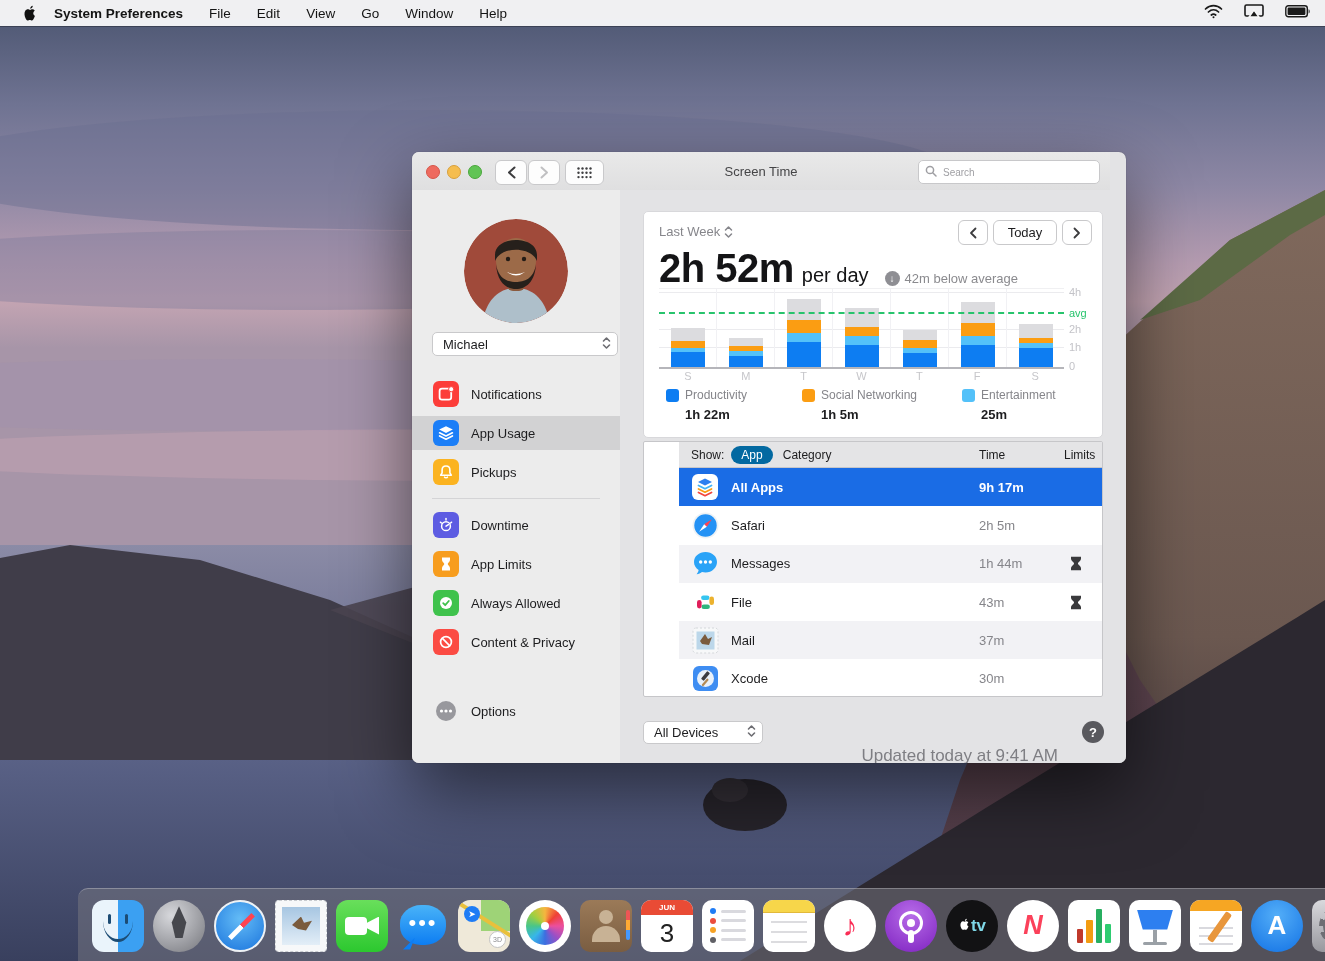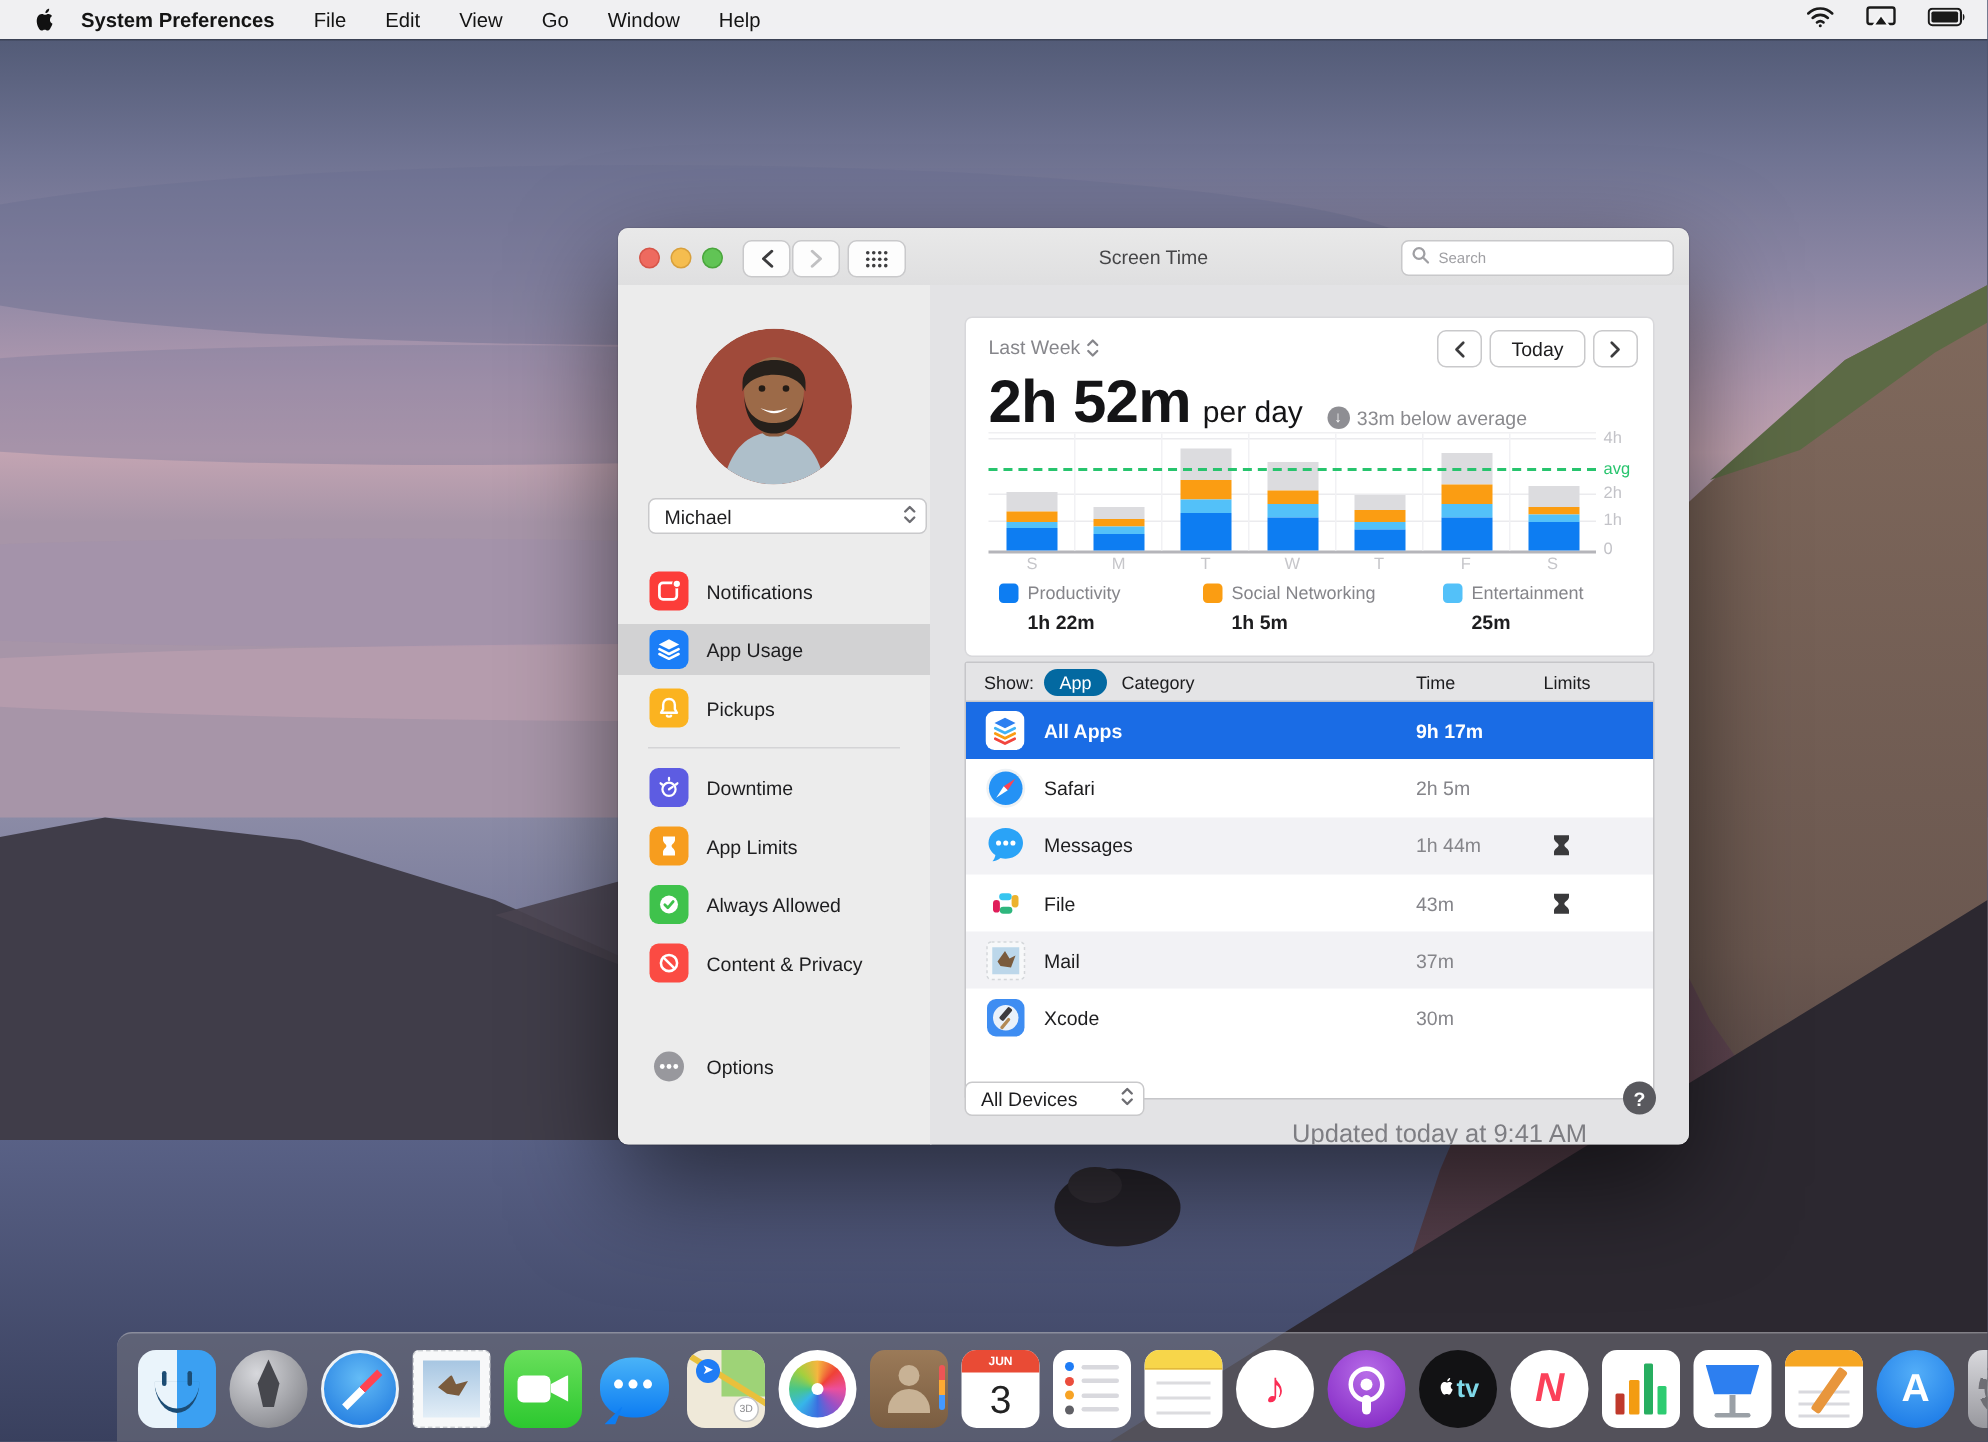--- a/index.html
+++ b/index.html
@@ -13,21 +13,21 @@
     background:rgba(247,247,248,.96);display:flex;align-items:center;
     font-size:13.5px;color:#141414;z-index:40;box-shadow:0 1px 0 rgba(0,0,0,.28);}
   .mb-apple{margin:0 18px 0 21px;display:flex;align-items:center;}
   .mb-app{font-weight:bold;margin-right:26px;}
   .mb-item{margin-right:26px;}
   .mb-right{margin-left:auto;display:flex;align-items:center;gap:21px;margin-right:14px;}
   
   .window{position:absolute;left:412px;top:152px;width:714px;height:611px;
     border-radius:7px;box-shadow:0 28px 70px rgba(0,0,0,.55),0 0 1px rgba(0,0,0,.4);
     z-index:20;overflow:hidden;background:#e3e3e5;}
-  .titlebar{position:absolute;left:0;top:0;right:0;height:38px;background:linear-gradient(#e9e9e9,#dfdfe0);
+  .titlebar{position:absolute;left:0;top:0;right:16px;height:38px;background:linear-gradient(#e9e9e9,#dfdfe0);
     border-bottom:1px solid #c3c3c5;}
   .tl{position:absolute;top:13px;width:12px;height:12px;border-radius:50%;}
   .tl.red{left:14px;background:#ee6a5f;border:.5px solid #d65549;}
   .tl.yellow{left:35px;background:#f5bd4f;border:.5px solid #d8a03c;}
   .tl.green{left:56px;background:#61c455;border:.5px solid #4aa63c;}
   .tb-btn{position:absolute;top:8px;height:23px;background:#fdfdfd;border:1px solid #c9c9cb;
     border-radius:6px;display:flex;align-items:center;justify-content:center;}
   .tb-back{left:83px;width:30px;}
   .tb-fwd{left:116px;width:30px;}
   .tb-grid{left:153px;width:37px;}
@@ -83,22 +83,22 @@
   .days{position:absolute;left:15px;top:158px;width:405px;display:flex;font-size:11px;color:#c6c6ca;}
   .days div{flex:1;text-align:center;}
   
   .legend{position:absolute;left:0;top:176px;width:460px;height:46px;}
   .lg{position:absolute;top:0;}
   .lg-0{left:22px;}.lg-1{left:158px;}.lg-2{left:318px;}
   .lg-row{display:flex;align-items:center;gap:6px;font-size:12px;color:#85858a;}
   .lg-sw{width:13px;height:13px;border-radius:3px;flex:none;}
   .lg-val{margin-left:19px;margin-top:5px;font-size:13px;font-weight:bold;color:#1d1d1f;}
   
-  .tablebox{position:absolute;left:23px;top:251px;width:460px;height:292px;background:#fff;
-    border:1px solid #c6c6c9;border-radius:2px;box-sizing:border-box;}
+  .tablebox{position:absolute;left:23px;top:251px;width:460px;height:256px;background:#fff;
+    border:1px solid #c6c6c9;border-radius:2px;box-sizing:border-box;padding-left:35px;}
   .showbar{position:relative;height:25px;background:#e4e4e6;border-bottom:1px solid #c6c6c9;
     display:flex;align-items:center;font-size:12px;color:#1c1c1e;}
   .show-label{margin-left:12px;}
   .seg-app{margin-left:7px;background:#0369a1;color:#fff;border-radius:9px;padding:2px 10px;}
   .seg-cat{margin-left:10px;}
   .col-time{position:absolute;left:300px;}
   .col-limits{position:absolute;left:385px;}
   .trow{position:relative;height:38.3px;display:flex;align-items:center;font-size:13px;color:#1d1d1f;}
   .trow.alt{background:#f2f2f5;}
   .trow.sel{background:#1a6ce5;color:#fff;}
@@ -458,21 +458,21 @@
           <svg width="8" height="12" viewBox="0 0 8 12" fill="none" stroke="#3c3c3e" stroke-width="1.8" stroke-linecap="round" stroke-linejoin="round">
               <path d="M1.5 1.5 L6 6 L1.5 10.5"></path>
             </svg>
         </span>
       </div>
       <div class="bignum-row">
         <span class="bignum">2h 52m</span>
         <span class="bigunit">per day</span>
         <span class="avg-note">
           <span class="avg-badge">↓</span>
-          <span>33m below average</span>
+          <span>42m below average</span>
         </span>
       </div>
       <div class="plot" id="plot">
           <div class="hgrid" style="bottom: 23.8095%;"></div>
           <div class="hgrid" style="bottom: 47.619%;"></div>
           <div class="hgrid" style="bottom: 95.2381%;"></div>
           <div class="avgline" style="border-top-color: rgb(39, 196, 109); bottom: 68.3333%;"></div>
           <div class="slot">
             <div class="stack">
               <div style="height: 14.8571px; background: rgb(13, 125, 242);"></div>

